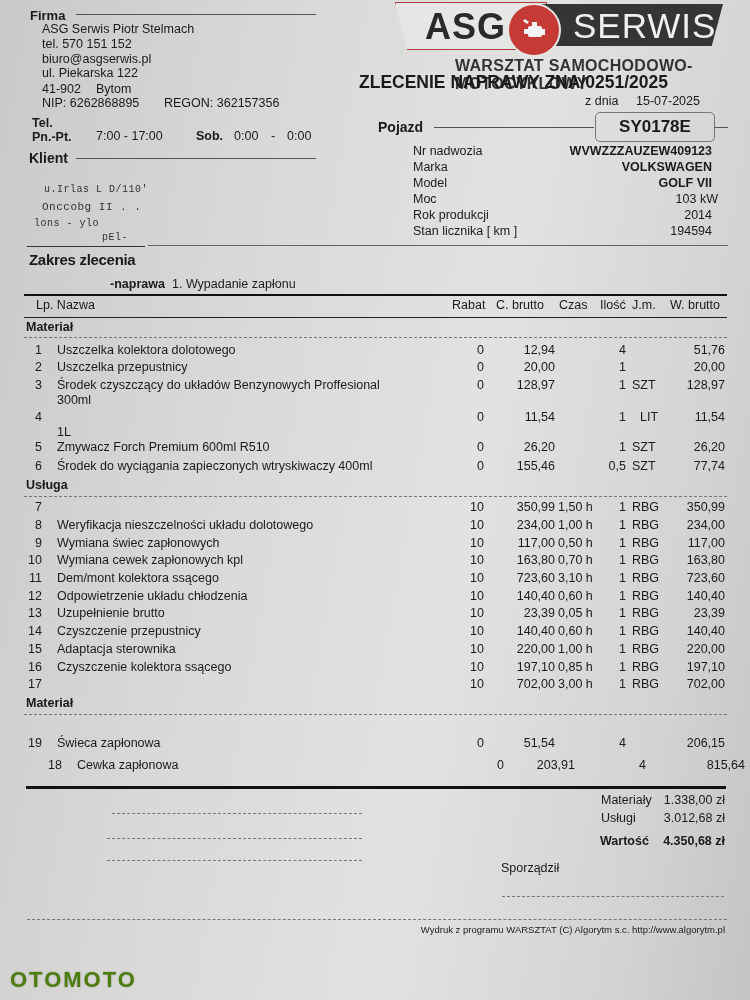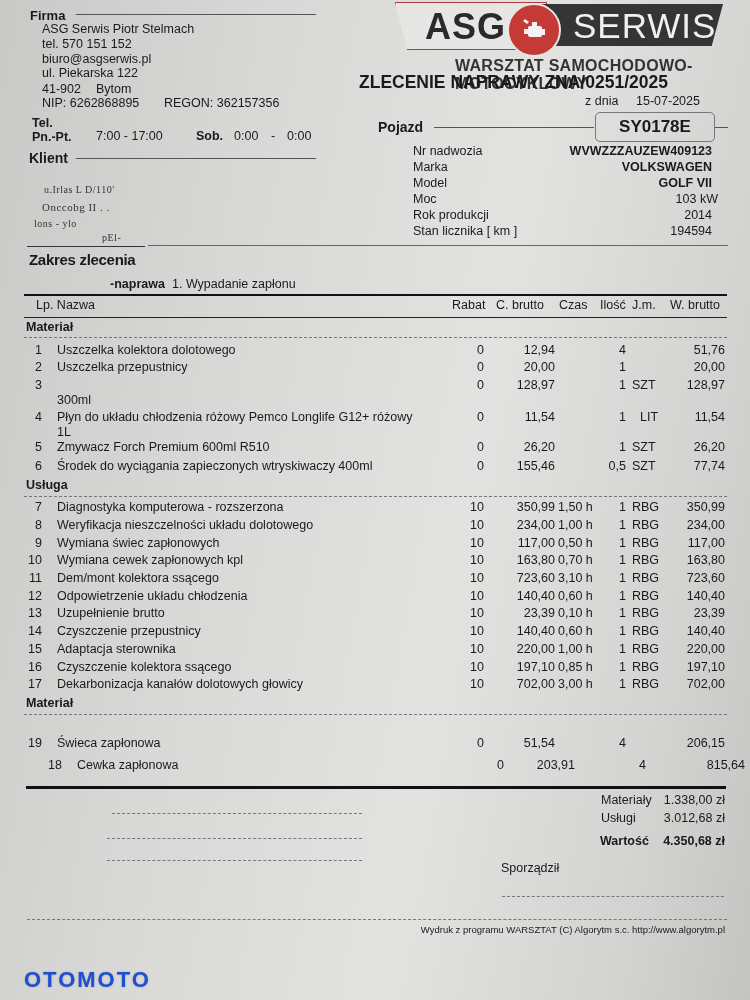--- a/index.html
+++ b/index.html
@@ -39,22 +39,22 @@
   .row span { position: absolute; white-space: nowrap; }
   .c-lp { right: 708px; text-align: right; }
   .c-name { left: 57px; }
   .c-rab { right: 266px; text-align: right; }
   .c-cb { right: 195px; text-align: right; }
   .c-czas { left: 558px; }
   .c-il { right: 124px; text-align: right; }
   .c-jm { left: 632px; }
   .c-wb { right: 25px; text-align: right; }
   .section { position: absolute; left: 26px; font-size: 12.5px; font-weight: bold; }
-  .hand { position: absolute; font-family: Liberation Serif, serif; font-size: 10px; color: #333; letter-spacing: 0.5px; }
-  .otomoto { position: absolute; left: 24px; top: 967px; font-size: 22px; font-weight: bold; color: #1d4ed8; letter-spacing: 2px; text-shadow: 0 0 2px rgba(0,0,0,0.25); }
+  .hand { position: absolute; font-family: Liberation Mono, monospace; font-size: 10px; color: #333; letter-spacing: 0.5px; }
+  .otomoto { position: absolute; left: 10px; top: 967px; font-size: 22px; font-weight: bold; color: #4d7c0f; letter-spacing: 2px; text-shadow: 0 0 2px rgba(0,0,0,0.25); }
 </style>
 </head>
 <body>
 
 <div>
   <div class="abs b" style="left:30px;top:8px;font-size:13px;">Firma</div>
   <div class="rule" style="left:76px;top:14px;width:240px;"></div>
   <div class="abs t12" style="left:42px;top:22px;">ASG Serwis Piotr Stelmach</div>
   <div class="abs t12" style="left:42px;top:37px;">tel. 570 151 152</div>
   <div class="abs t12" style="left:42px;top:52px;">biuro@asgserwis.pl</div>
@@ -155,31 +155,31 @@
       <span class="c-name">Uszczelka przepustnicy</span>
       <span class="c-rab">0</span>
       <span class="c-cb">20,00</span>
       <span class="c-czas"></span>
       <span class="c-il">1</span>
       <span class="c-jm"></span>
       <span class="c-wb">20,00</span>
     </div>
     <div class="row" style="top: 378px;">
       <span class="c-lp">3</span>
+      <span class="c-name">Środek czyszczący do układów Benzynowych Proffesional</span>
       <span class="c-rab">0</span>
       <span class="c-cb">128,97</span>
       <span class="c-czas"></span>
       <span class="c-il">1</span>
       <span class="c-jm">SZT</span>
       <span class="c-wb">128,97</span>
       <span class="c-name" style="top: 15px;">300ml</span>
     </div>
     <div class="row" style="top: 410px;">
       <span class="c-lp">4</span>
-      <span class="c-name">Płyn do układu chłodzenia różowy Pemco Longlife G12+ różowy</span>
       <span class="c-rab">0</span>
       <span class="c-cb">11,54</span>
       <span class="c-czas"></span>
       <span class="c-il">1</span>
       <span class="c-jm" style="left: 640px;">LIT</span>
       <span class="c-wb">11,54</span>
       <span class="c-name" style="top: 15px;">1L</span>
     </div>
     <div class="row" style="top: 440px;">
       <span class="c-lp">5</span>
@@ -198,21 +198,20 @@
       <span class="c-cb">155,46</span>
       <span class="c-czas"></span>
       <span class="c-il">0,5</span>
       <span class="c-jm">SZT</span>
       <span class="c-wb">77,74</span>
     </div>
     <div class="section" style="top: 478px;">Usługa</div>
     <div class="dash" style="left: 24px; width: 703px; top: 496px;"></div>
     <div class="row" style="top: 500px;">
       <span class="c-lp">7</span>
-      <span class="c-name">Diagnostyka komputerowa - rozszerzona</span>
       <span class="c-rab">10</span>
       <span class="c-cb">350,99</span>
       <span class="c-czas">1,50 h</span>
       <span class="c-il">1</span>
       <span class="c-jm">RBG</span>
       <span class="c-wb">350,99</span>
     </div>
     <div class="row" style="top: 518px;">
       <span class="c-lp">8</span>
       <span class="c-name">Weryfikacja nieszczelności układu dolotowego</span>
@@ -261,21 +260,21 @@
       <span class="c-czas">0,60 h</span>
       <span class="c-il">1</span>
       <span class="c-jm">RBG</span>
       <span class="c-wb">140,40</span>
     </div>
     <div class="row" style="top: 606px;">
       <span class="c-lp">13</span>
       <span class="c-name">Uzupełnienie brutto</span>
       <span class="c-rab">10</span>
       <span class="c-cb">23,39</span>
-      <span class="c-czas">0,10 h</span>
+      <span class="c-czas">0,05 h</span>
       <span class="c-il">1</span>
       <span class="c-jm">RBG</span>
       <span class="c-wb">23,39</span>
     </div>
     <div class="row" style="top: 624px;">
       <span class="c-lp">14</span>
       <span class="c-name">Czyszczenie przepustnicy</span>
       <span class="c-rab">10</span>
       <span class="c-cb">140,40</span>
       <span class="c-czas">0,60 h</span>
@@ -298,21 +297,20 @@
       <span class="c-name">Czyszczenie kolektora ssącego</span>
       <span class="c-rab">10</span>
       <span class="c-cb">197,10</span>
       <span class="c-czas">0,85 h</span>
       <span class="c-il">1</span>
       <span class="c-jm">RBG</span>
       <span class="c-wb">197,10</span>
     </div>
     <div class="row" style="top: 677px;">
       <span class="c-lp">17</span>
-      <span class="c-name">Dekarbonizacja kanałów dolotowych głowicy</span>
       <span class="c-rab">10</span>
       <span class="c-cb">702,00</span>
       <span class="c-czas">3,00 h</span>
       <span class="c-il">1</span>
       <span class="c-jm">RBG</span>
       <span class="c-wb">702,00</span>
     </div>
     <div class="section" style="top: 696px;">Materiał</div>
     <div class="dash" style="left: 24px; width: 703px; top: 714px;"></div>
     <div class="row" style="top: 758px; margin-left: 20px;">

